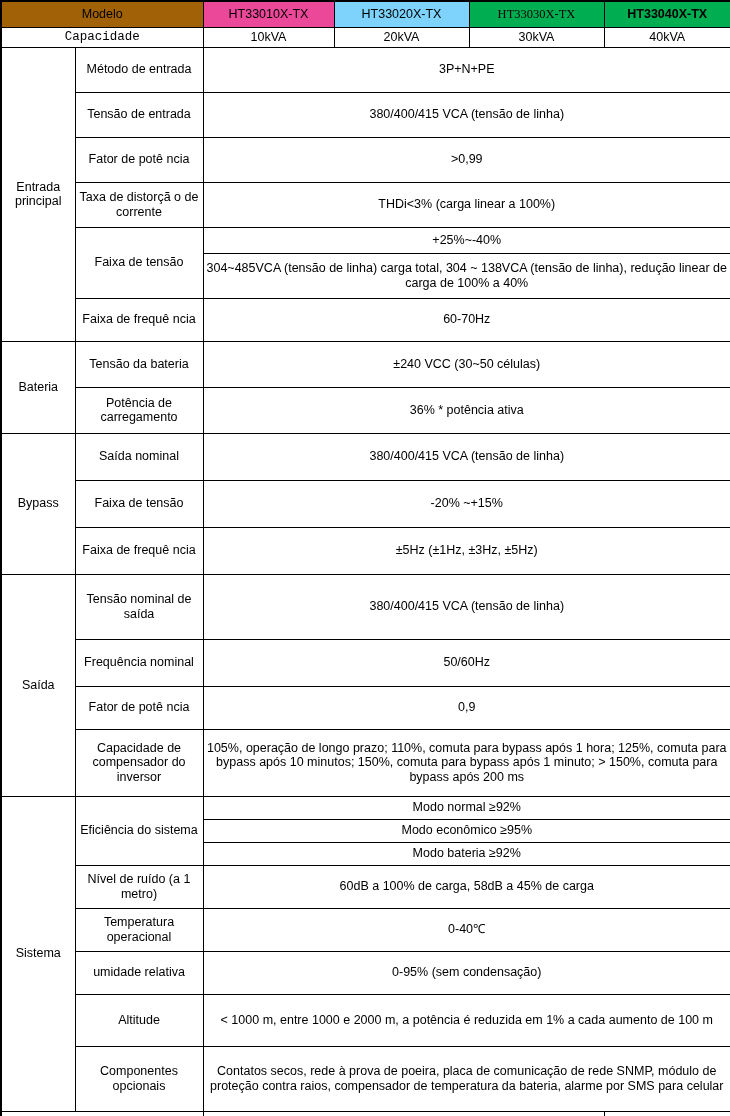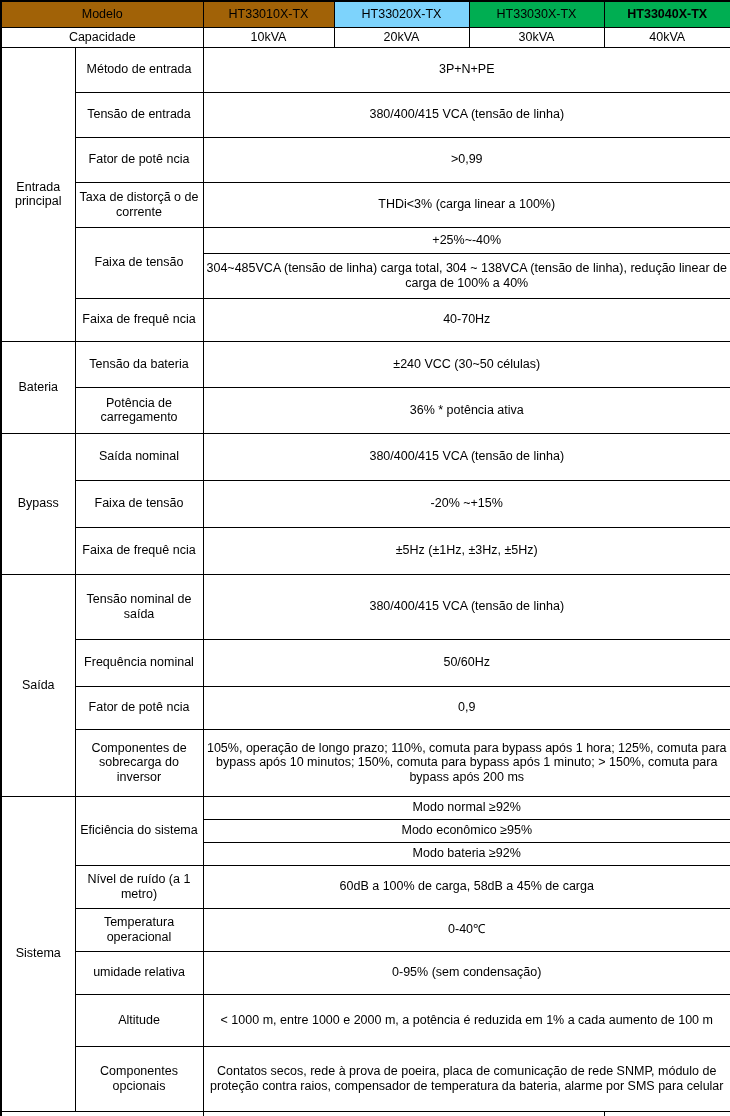--- a/index.html
+++ b/index.html
@@ -47,20 +47,21 @@
   }
   .val {
     font-size: 12.5px;
     padding-left: 6px;
     padding-right: 6px;
     margin-top: 12px;
   }
   .thick-top { border-top: 2px solid #000000; }
   .wide-label {
     font-size: 12.5px;
+    font-family: Liberation Mono, monospace;
   }
   col.c-grp { width: 74px; }
   col.c-sub { width: 128px; }
   col.c-d1  { width: 131px; }
   col.c-d2  { width: 135px; }
   col.c-d3  { width: 135px; }
   col.c-d4  { width: 127px; }
 </style>
 </head>
 <body>
@@ -71,23 +72,23 @@
       <col class="c-sub">
       <col class="c-d1">
       <col class="c-d2">
       <col class="c-d3">
       <col class="c-d4">
   </colgroup>
   <tbody>
 
     <tr>
       <td class="hdr" colspan="2" style="background: #a16207;">Modelo</td>
-      <td class="hdr" style="background: #a16207;">HT33010X-TX</td>
+      <td class="hdr" style="background: #ec4899;">HT33010X-TX</td>
       <td class="hdr" style="background: #7dd3fc;">HT33020X-TX</td>
-      <td class="hdr" style="background: rgb(0, 174, 82);">HT33030X-TX</td>
+      <td class="hdr" style="background: rgb(0, 174, 82); font-family: Liberation Serif, serif;">HT33030X-TX</td>
       <td class="hdr" style="background: rgb(0, 174, 82); font-weight: bold;">HT33040X-TX</td>
     </tr>
 
     <tr>
       <td colspan="2" class="wide-label">Capacidade</td>
       <td>10kVA</td>
       <td>20kVA</td>
       <td>30kVA</td>
       <td>40kVA</td>
     </tr>
@@ -111,21 +112,21 @@
     </tr>
     <tr>
       <td class="sub" rowspan="2">Faixa de tensão</td>
       <td class="val" colspan="4" style="height:21px">+25%~-40%</td>
     </tr>
     <tr>
       <td class="val" colspan="4" style="height:40px">304~485VCA (tensão de linha) carga total, 304 ~  138VCA (tensão de linha), redução linear de carga de 100% a 40%</td>
     </tr>
     <tr>
       <td class="sub" style="height:38px">Faixa de frequê ncia</td>
-      <td class="val" colspan="4">40-70Hz</td>
+      <td class="val" colspan="4">60-70Hz</td>
     </tr>
 
     <tr>
       <td class="grp thick-top" rowspan="2">Bateria</td>
       <td class="sub thick-top" style="height:41px">Tensão da bateria</td>
       <td class="val thick-top" colspan="4">±240 VCC (30~50 células)</td>
     </tr>
     <tr>
       <td class="sub" style="height:41px">Potência de carregamento</td>
       <td class="val" colspan="4">36% * potência ativa</td>
@@ -152,21 +153,21 @@
     </tr>
     <tr>
       <td class="sub" style="height:42px">Frequência nominal</td>
       <td class="val" colspan="4">50/60Hz</td>
     </tr>
     <tr>
       <td class="sub" style="height:38px">Fator de potê ncia</td>
       <td class="val" colspan="4">0,9</td>
     </tr>
     <tr>
-      <td class="sub" style="height:62px">Componentes de sobrecarga do inversor</td>
+      <td class="sub" style="height:62px">Capacidade de compensador do inversor</td>
       <td class="val" colspan="4">105%, operação de longo prazo; 110%, comuta para bypass após 1 hora; 125%, comuta para bypass após 10 minutos; 150%, comuta para bypass após 1 minuto; &gt; 150%, comuta para bypass após 200 ms</td>
     </tr>
 
     <tr>
       <td class="grp thick-top" rowspan="8">Sistema</td>
       <td class="sub thick-top" rowspan="3">Eficiência do sistema</td>
       <td class="val thick-top" colspan="4" style="height:18px">Modo normal ≥92%</td>
     </tr>
     <tr>
       <td class="val" colspan="4" style="height:18px">Modo econômico ≥95%</td>

